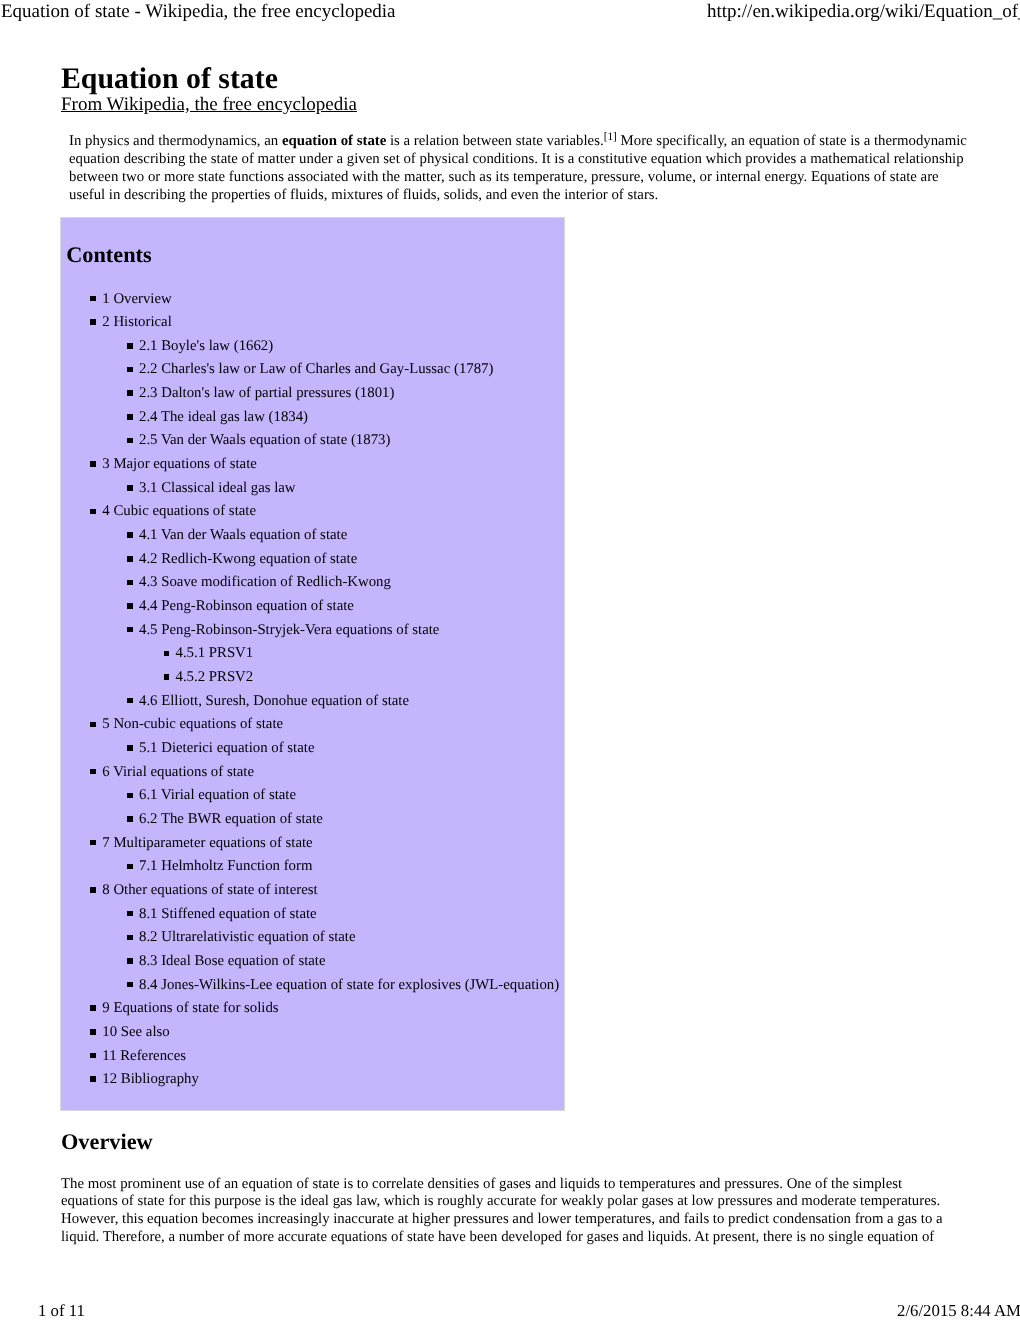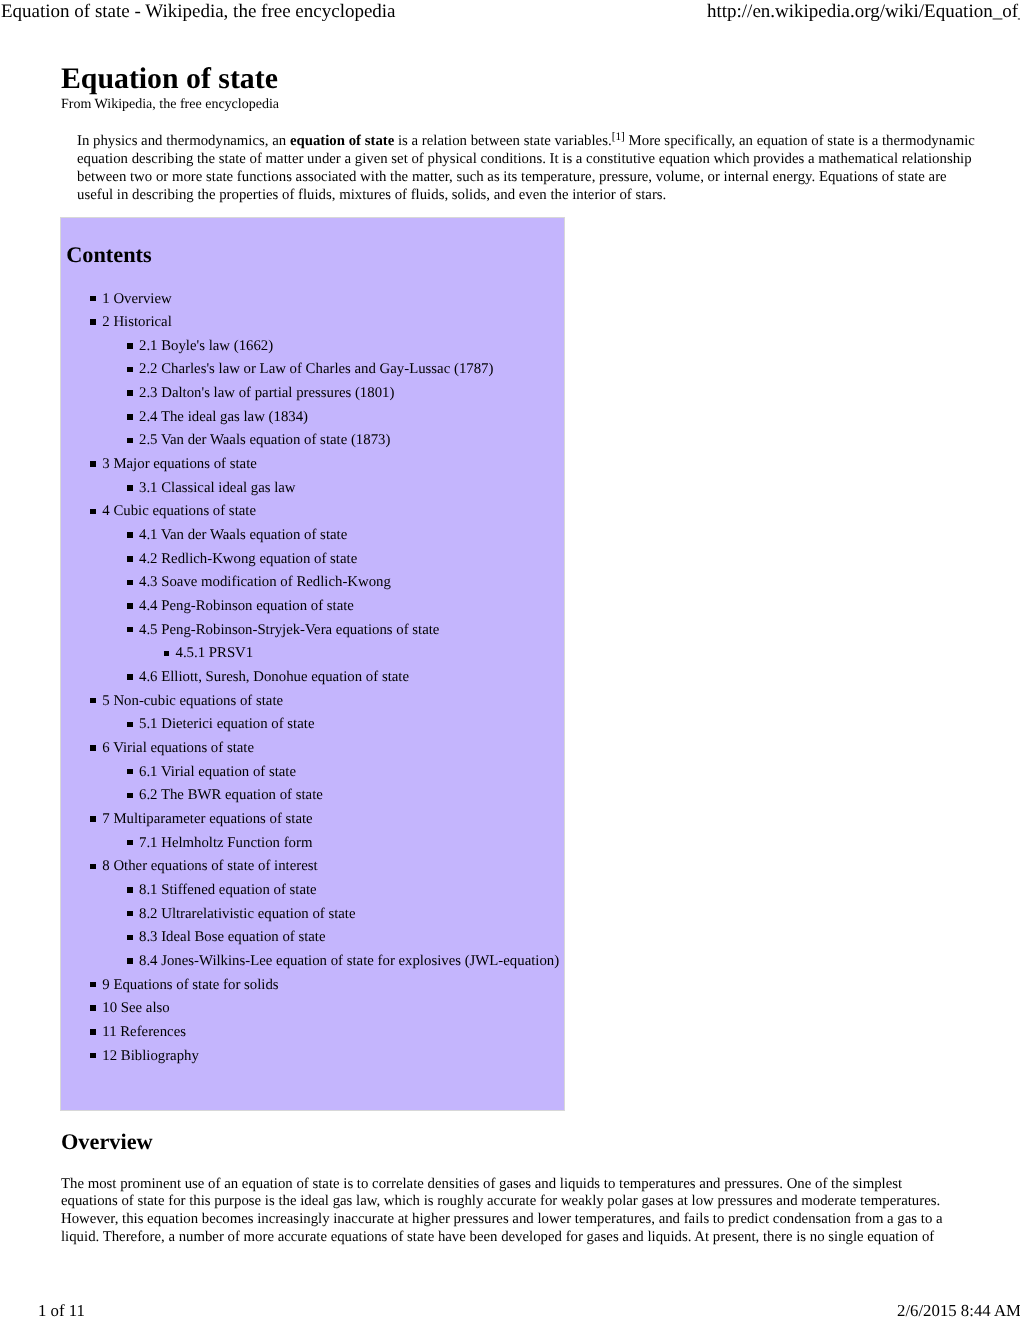--- a/index.html
+++ b/index.html
@@ -20,24 +20,24 @@
   .ph-left { position:absolute; left:1px; top:0px; white-space:nowrap; }
   .ph-right { position:absolute; left:707px; top:0px; white-space:nowrap; }
   .print-footer { position:absolute; top:1301px; left:0; width:1020px; height:24px; font-size:16.8px; }
   .pf-left { position:absolute; left:1px; top:0; white-space:nowrap;margin-left:37px; }
   .pf-right { position:absolute; left:897px; top:0; white-space:nowrap; }
 
   .content { position:absolute; left:61px; top:0; width:900px; }
 
   h1.title { position:absolute; left:0; top:64.3px; font-size:29.8px; font-weight:bold; margin:0;
              line-height:29.6px; white-space:nowrap; }
-  .tagline { position:absolute; left:0; top:97px; font-size:14px; margin:0; line-height:16px; white-space:nowrap; }
+  .tagline { position:absolute; left:0; top:97px; font-size:19px; margin:0; line-height:16px; white-space:nowrap;text-decoration:underline; }
 
   p.body { font-size:14.8px; line-height:17.8px; margin:0; width:900px; }
-  #intro { position:absolute; left:16px; top:133.3px; }
+  #intro { position:absolute; left:8px; top:133.3px; }
   sup.ref { font-size:11.4px; vertical-align:0.40em; line-height:0; }
 
   .toc { position:absolute; left:-1px; top:217px; border:1px solid #d8d8d8; background:#c4b5fd;
          width:505px; height:894px; box-sizing:border-box; }
   .toc-heading { position:absolute; left:5.2px; top:26.1px; font-size:22.3px; font-weight:bold; margin:0;
             line-height:22px; white-space:nowrap; }
   ul.toclist { position:absolute; left:0px; top:73.5px; list-style:none; margin:0; padding:0; width:505px; }
   li.tocitem { font-size:14.8px; line-height:14.8px; position:relative; height:23.67px; white-space:nowrap; }
   li.tocitem .bullet { position:absolute; display:block; width:5.8px; height:5.5px; background:#000; top:4.3px; }
   li.tocitem .lbl { position:absolute; top:0px; }
@@ -129,20 +129,24 @@
             <span class="lbl">4.4 Peng-Robinson equation of state</span>
           </li>
           <li class="tocitem lv2">
             <span class="bullet"></span>
             <span class="lbl">4.5 Peng-Robinson-Stryjek-Vera equations of state</span>
           </li>
           <li class="tocitem lv3">
             <span class="bullet"></span>
             <span class="lbl">4.5.1 PRSV1</span>
           </li>
+          <li class="tocitem lv3">
+            <span class="bullet"></span>
+            <span class="lbl">4.5.2 PRSV2</span>
+          </li>
           <li class="tocitem lv2">
             <span class="bullet"></span>
             <span class="lbl">4.6 Elliott, Suresh, Donohue equation of state</span>
           </li>
           <li class="tocitem lv1">
             <span class="bullet"></span>
             <span class="lbl">5 Non-cubic equations of state</span>
           </li>
           <li class="tocitem lv2">
             <span class="bullet"></span>

